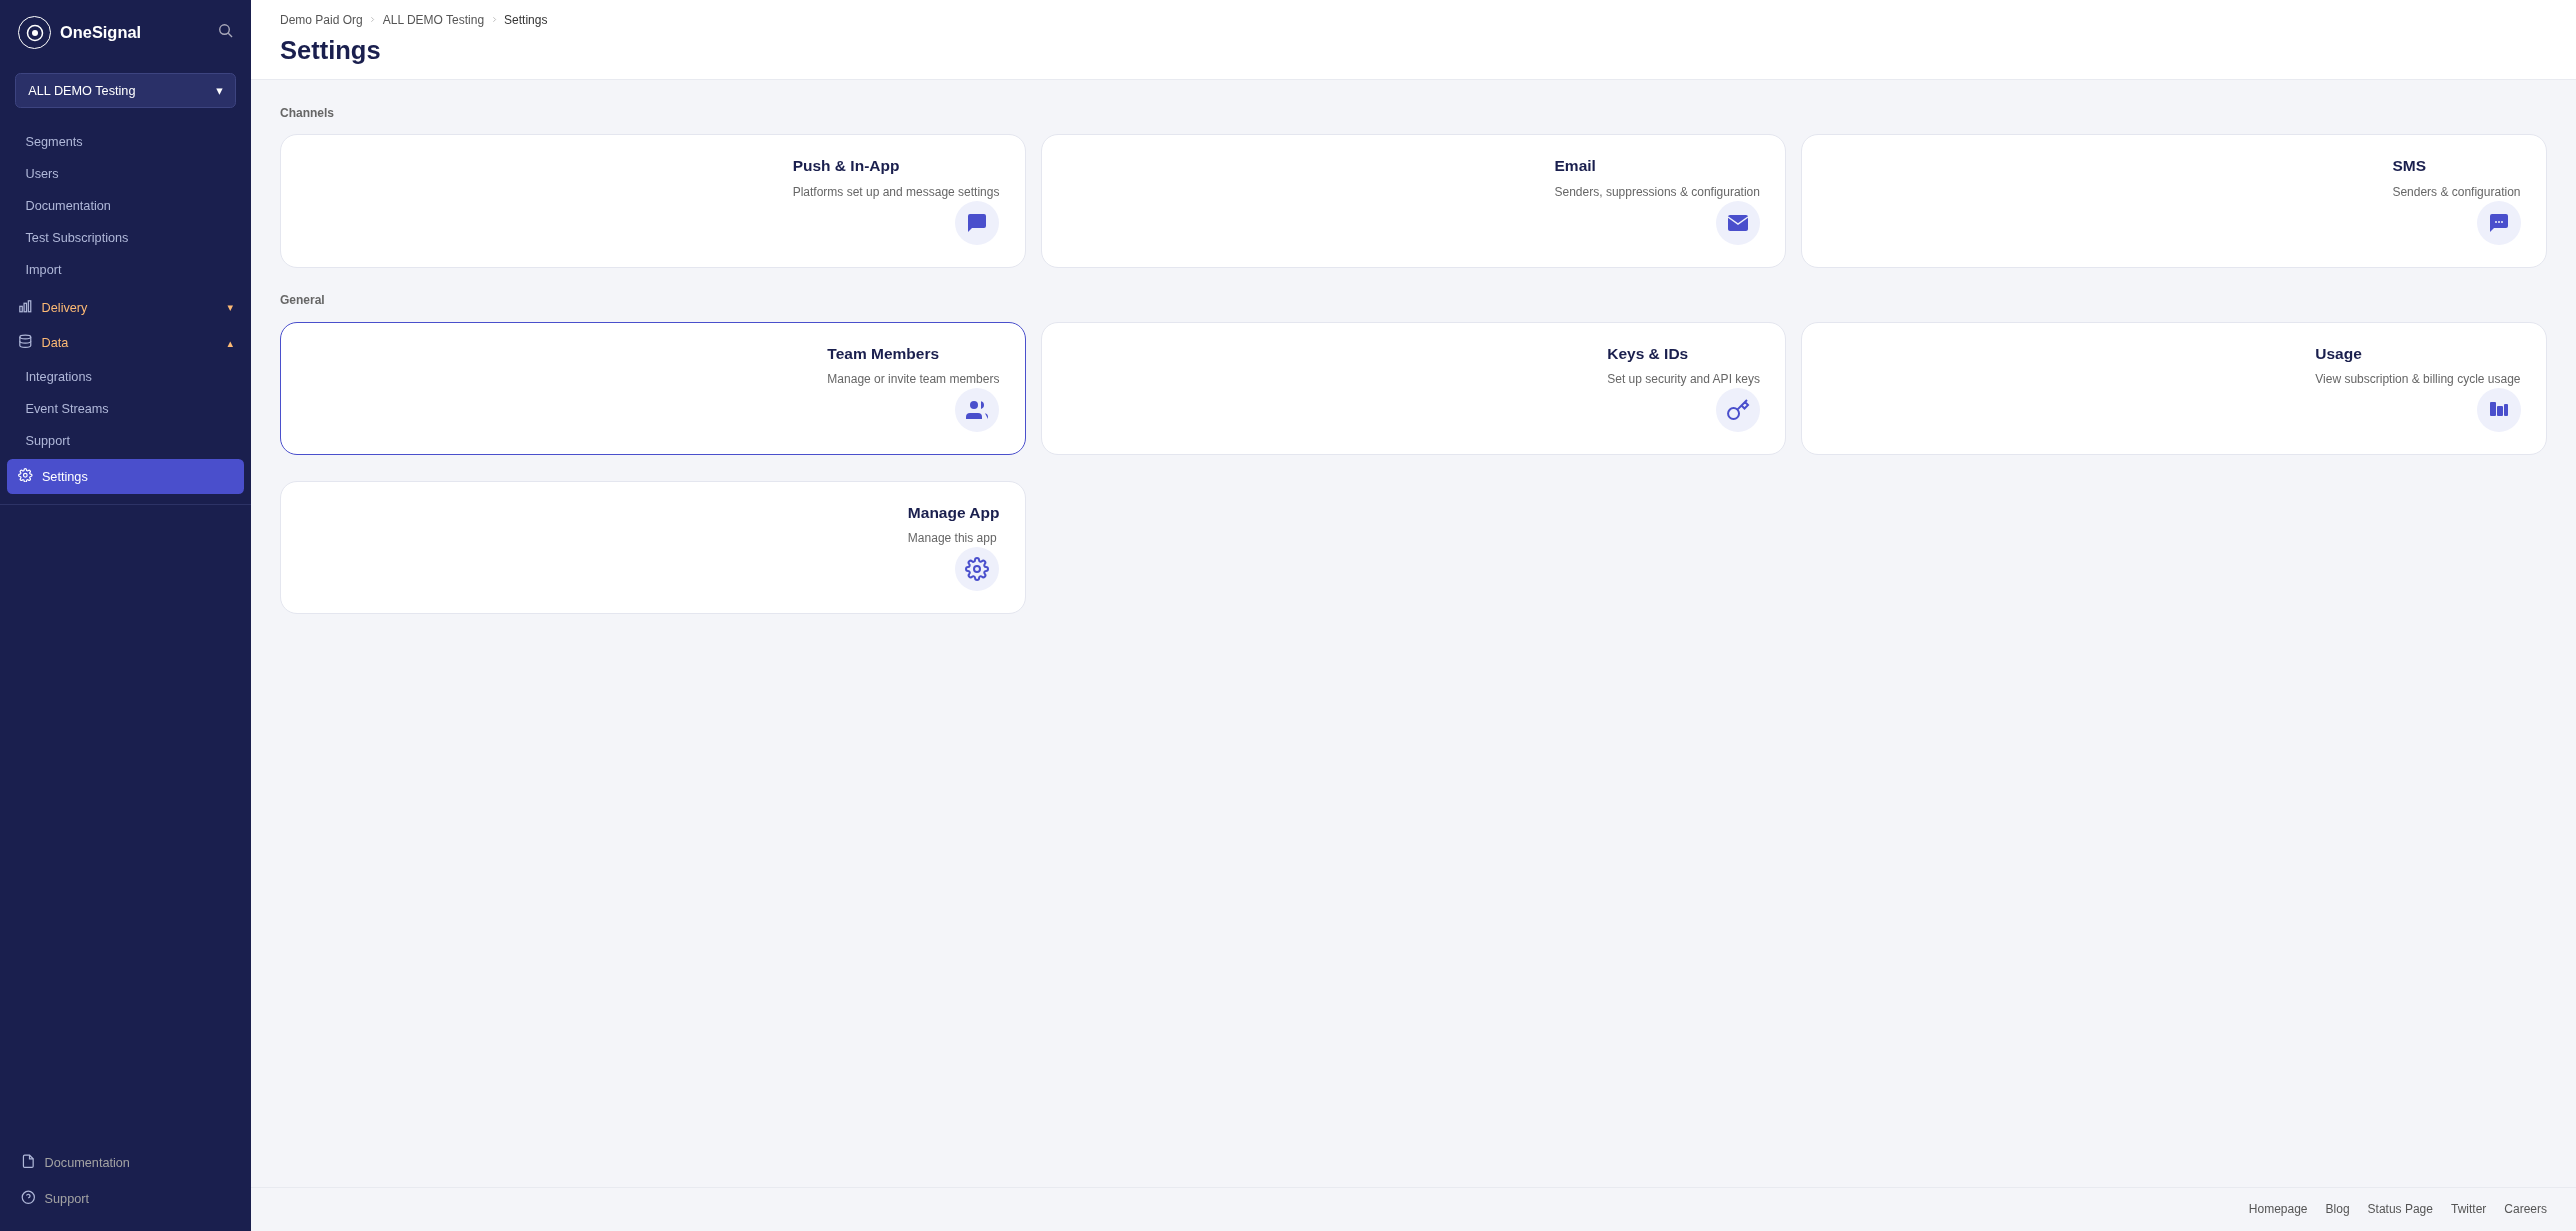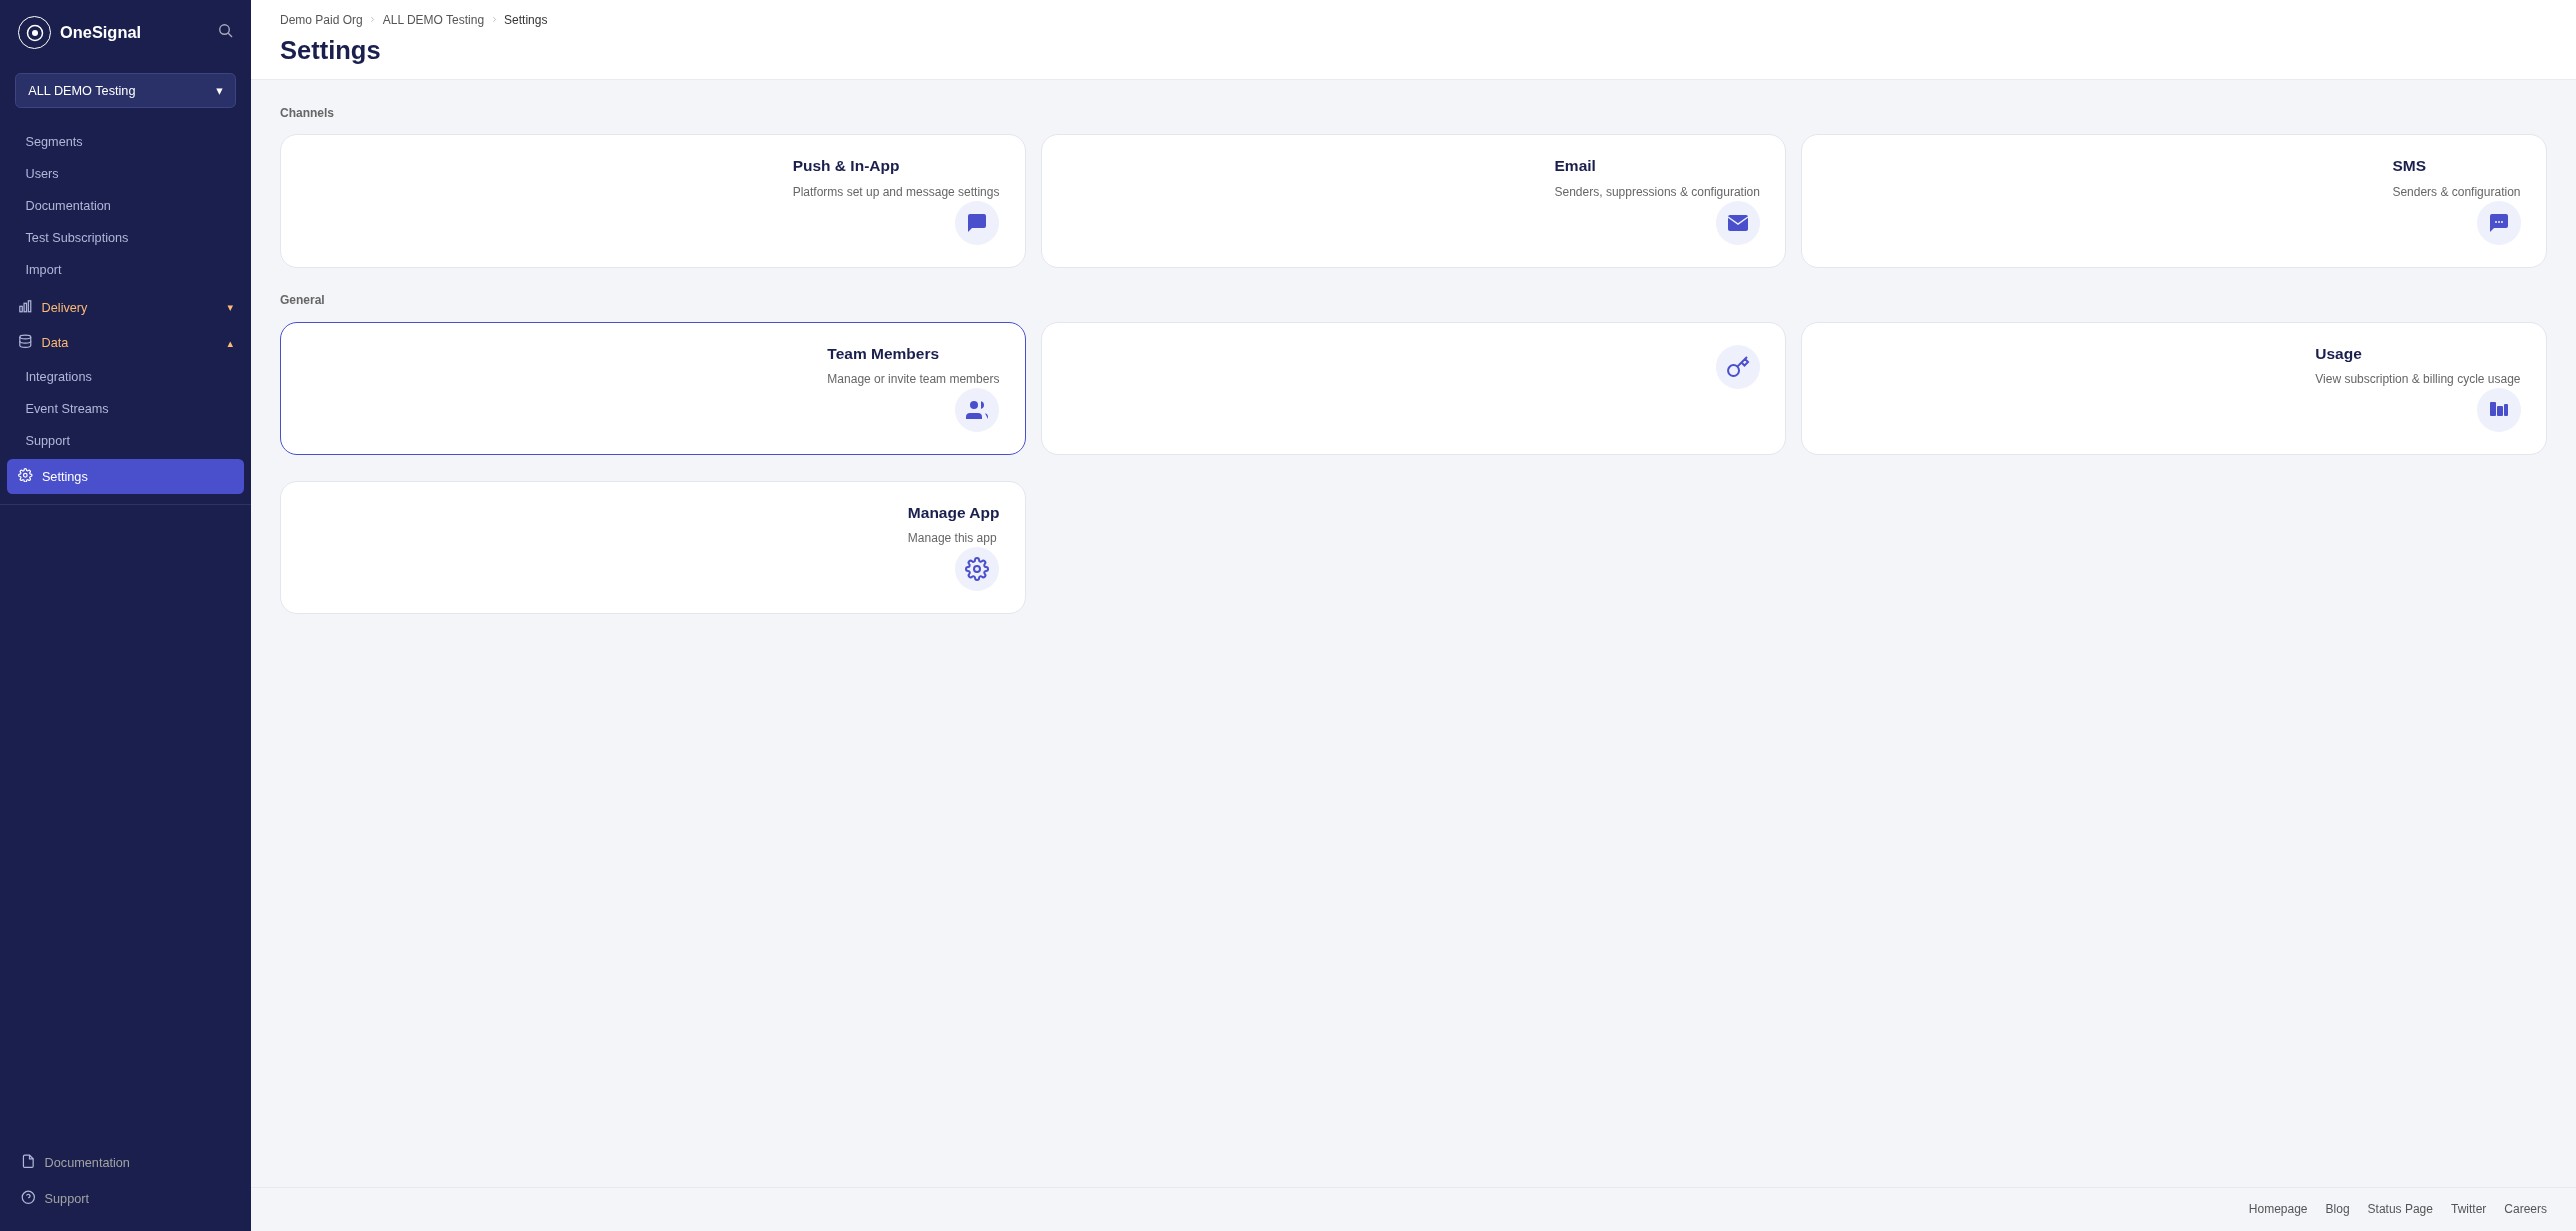--- a/index.html
+++ b/index.html
@@ -428,20 +428,24 @@
           <svg width="24" height="24" viewBox="0 0 24 24" fill="#4a4fcc">
             <path d="M17 21v-2a4 4 0 0 0-4-4H5a4 4 0 0 0-4 4v2"></path>
             <circle cx="9" cy="7" r="4"></circle>
             <path d="M23 21v-2a4 4 0 0 0-3-3.87"></path>
             <path d="M16 3.13a4 4 0 0 1 0 7.75"></path>
           </svg>
         </div>
       </div>
 
       <div class="card">
+        <div class="card-text">
+          <div class="card-title">Keys &amp; IDs</div>
+          <div class="card-desc">Set up security and API keys</div>
+        </div>
         <div class="card-icon">
           <svg width="24" height="24" viewBox="0 0 24 24" fill="none" stroke="#4a4fcc" stroke-width="2">
             <path d="M21 2l-2 2m-7.61 7.61a5.5 5.5 0 1 1-7.778 7.778 5.5 5.5 0 0 1 7.777-7.777zm0 0L15.5 7.5m0 0l3 3L22 7l-3-3m-3.5 3.5L19 4"></path>
           </svg>
         </div>
       </div>
 
       <div class="card">
         <div class="card-text">
           <div class="card-title">Usage</div>

